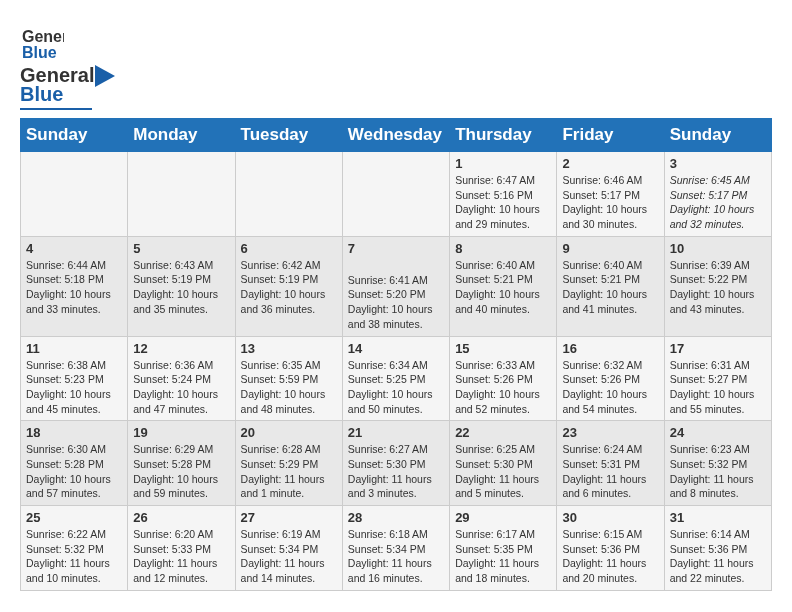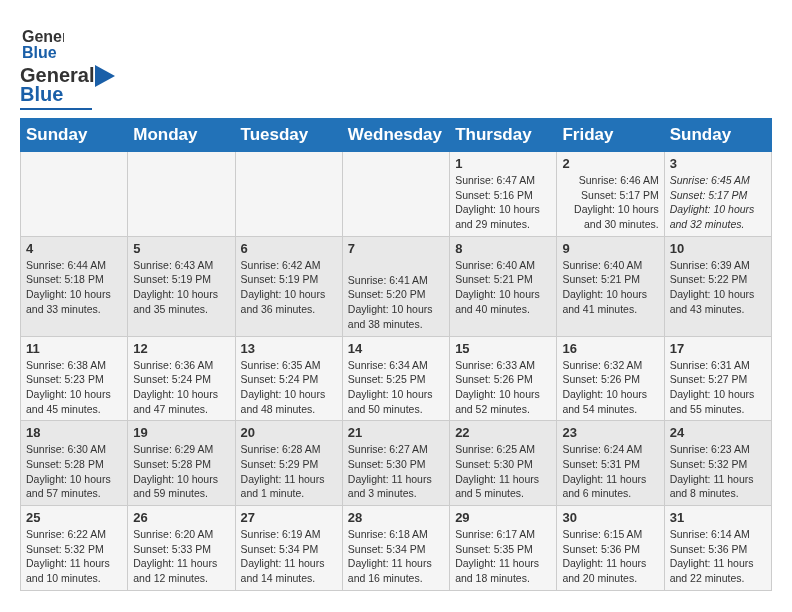--- a/index.html
+++ b/index.html
@@ -128,21 +128,21 @@
         <td></td>
         <td>
           <span class="day-num">1</span>
           <div class="day-info" style="white-space: pre-line;">Sunrise: 6:47 AM
 Sunset: 5:16 PM
 Daylight: 10 hours
 and 29 minutes.</div>
         </td>
         <td>
           <span class="day-num">2</span>
-          <div class="day-info" style="white-space: pre-line; text-align: right;">Sunrise: 6:46 AM
+          <div class="day-info" style="white-space: pre-line;">Sunrise: 6:46 AM
 Sunset: 5:17 PM
 Daylight: 10 hours
 and 30 minutes.</div>
         </td>
         <td>
           <span class="day-num">3</span>
           <div class="day-info" style="white-space: pre-line; font-style: italic;">Sunrise: 6:45 AM
 Sunset: 5:17 PM
 Daylight: 10 hours
 and 32 minutes.</div>
@@ -210,21 +210,21 @@
         <td>
           <span class="day-num">12</span>
           <div class="day-info" style="white-space: pre-line;">Sunrise: 6:36 AM
 Sunset: 5:24 PM
 Daylight: 10 hours
 and 47 minutes.</div>
         </td>
         <td>
           <span class="day-num">13</span>
           <div class="day-info" style="white-space: pre-line;">Sunrise: 6:35 AM
-Sunset: 5:24 PM
+Sunset: 5:59 PM
 Daylight: 10 hours
 and 48 minutes.</div>
         </td>
         <td>
           <span class="day-num">14</span>
           <div class="day-info" style="white-space: pre-line;">Sunrise: 6:34 AM
 Sunset: 5:25 PM
 Daylight: 10 hours
 and 50 minutes.</div>
         </td>

